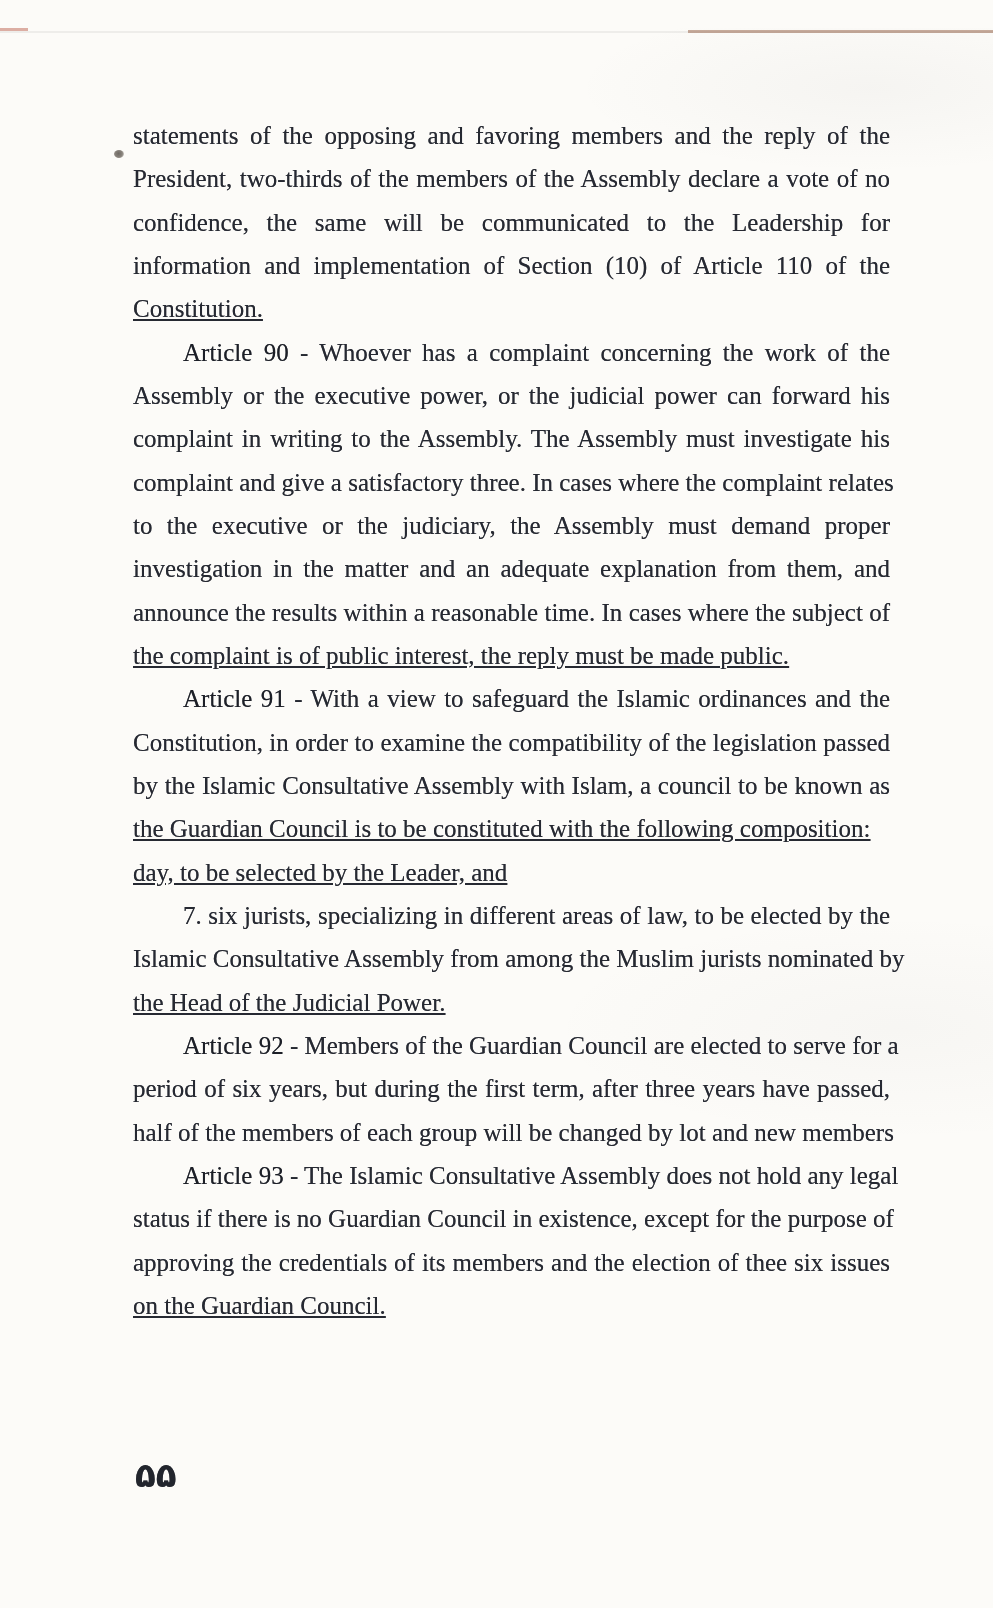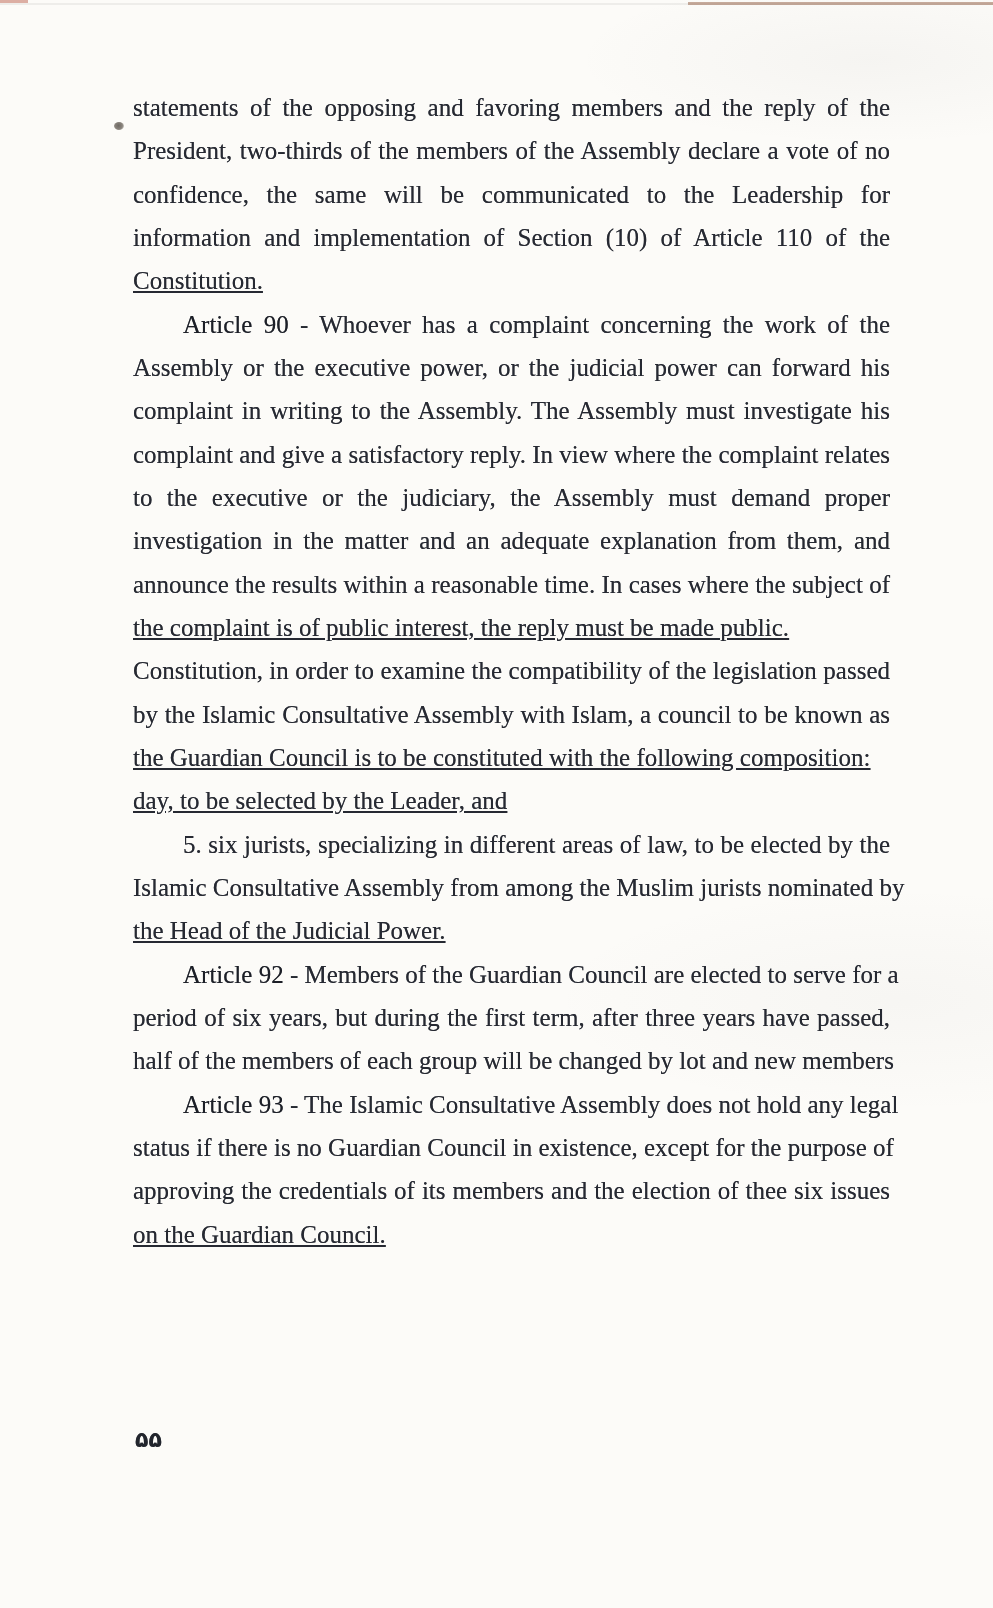--- a/index.html
+++ b/index.html
@@ -15,20 +15,21 @@
     overflow: hidden;
     font-family: "Liberation Serif", "DejaVu Serif", serif;
   }
   .page {
     position: absolute;
     inset: 0;
     background:
       radial-gradient(420px 120px at 870px 60px, rgba(120,120,118,0.05), rgba(120,120,118,0) 70%),
       radial-gradient(500px 160px at 900px 1000px, rgba(120,120,118,0.04), rgba(120,120,118,0) 70%),
       #fcfbf8;
+    margin-top: 28px;
   }
   
   .edge-line-right {
     position: absolute;
     left: 688px; top: 2px;
     width: 305px; height: 3px;
     background: #9b6a50;
     opacity: 0.55;
   }
   .edge-line-faint {
@@ -79,21 +80,21 @@
   .bold {
     font-weight: 400;
     color: #1c1f27;
   }
   .page-number {
     position: absolute;
     left: 135px;
     top: 1427px;
     font-family: "DejaVu Sans", sans-serif;
     font-weight: 700;
-    font-size: 22px;
+    font-size: 34px;
     color: #22252d;
     letter-spacing: 1px;
     text-shadow: 0 0 0.5px rgba(32,35,44,0.65);
   }
 </style>
 </head>
 <body>
 
 <div class="page">
   <div class="edge-line-faint"></div>
@@ -103,30 +104,31 @@
 
   <div class="textblock">
       <div class="line"><span>statements of the opposing and favoring members and the reply of the</span></div>
       <div class="line"><span>President, two-thirds of the members of the Assembly declare a vote of no</span></div>
       <div class="line"><span>confidence, the same will be communicated to the Leadership for</span></div>
       <div class="line"><span>information and implementation of Section (10) of Article 110 of the</span></div>
       <div class="line last"><span>Constitution.</span></div>
       <div class="line indent"><span class="bold">Article 90</span><span> - Whoever has a complaint concerning the work of the</span></div>
       <div class="line"><span>Assembly or the executive power, or the judicial power can forward his</span></div>
       <div class="line"><span>complaint in writing to the Assembly. The Assembly must investigate his</span></div>
-      <div class="line"><span>complaint and give a satisfactory reply. In view where the complaint relates</span></div>
+      <div class="line"><span>complaint and give a satisfactory three. In cases where the complaint relates</span></div>
       <div class="line"><span>to the executive or the judiciary, the Assembly must demand proper</span></div>
       <div class="line"><span>investigation in the matter and an adequate explanation from them, and</span></div>
       <div class="line"><span>announce the results within a reasonable time. In cases where the subject of</span></div>
       <div class="line last"><span>the complaint is of public interest, the reply must be made public.</span></div>
+      <div class="line indent"><span class="bold">Article 91</span><span> - With a view to safeguard the Islamic ordinances and the</span></div>
       <div class="line"><span>Constitution, in order to examine the compatibility of the legislation passed</span></div>
       <div class="line"><span>by the Islamic Consultative Assembly with Islam, a council to be known as</span></div>
       <div class="line last"><span>the Guardian Council is to be constituted with the following composition:</span></div>
       <div class="line last"><span>day, to be selected by the Leader, and</span></div>
-      <div class="line indent"><span>5. six jurists, specializing in different areas of law, to be elected by the</span></div>
+      <div class="line indent"><span>7. six jurists, specializing in different areas of law, to be elected by the</span></div>
       <div class="line"><span>Islamic Consultative Assembly from among the Muslim jurists nominated by</span></div>
       <div class="line last"><span>the Head of the Judicial Power.</span></div>
       <div class="line indent"><span class="bold">Article 92</span><span> - Members of the Guardian Council are elected to serve for a</span></div>
       <div class="line"><span>period of six years, but during the first term, after three years have passed,</span></div>
       <div class="line"><span>half of the members of each group will be changed by lot and new members</span></div>
       <div class="line indent"><span class="bold">Article 93</span><span> - The Islamic Consultative Assembly does not hold any legal</span></div>
       <div class="line"><span>status if there is no Guardian Council in existence, except for the purpose of</span></div>
       <div class="line"><span>approving the credentials of its members and the election of thee six issues</span></div>
       <div class="line last"><span>on the Guardian Council.</span></div>
     </div>

